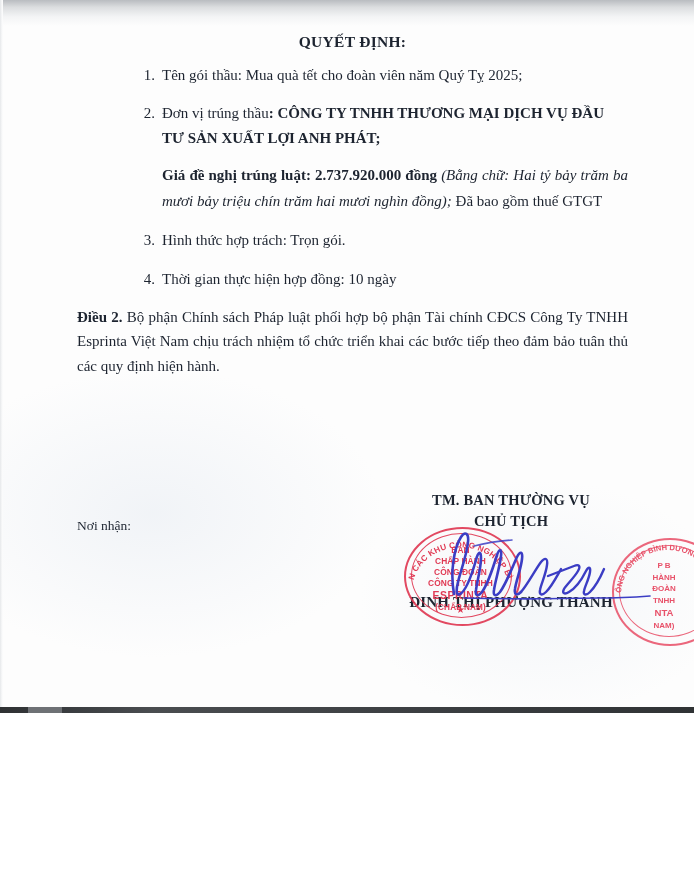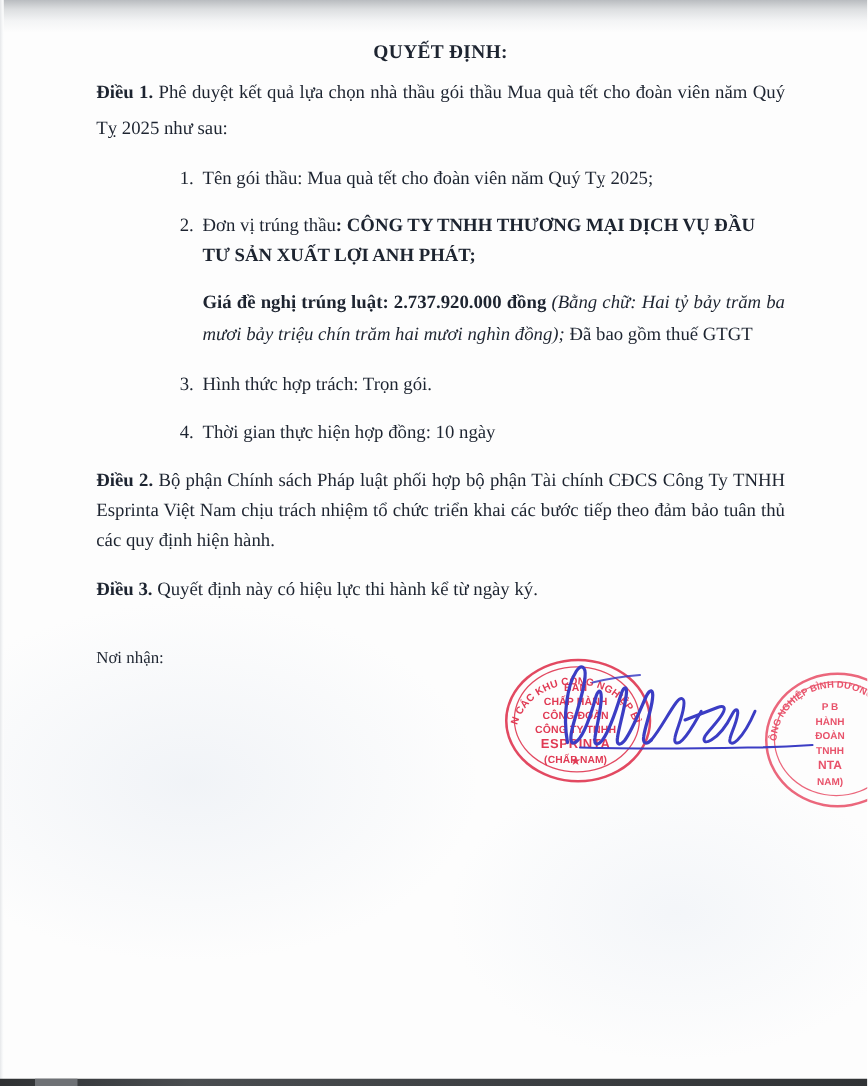--- a/index.html
+++ b/index.html
@@ -7,21 +7,21 @@
     margin: 0;
     padding: 0;
     background: #ffffff;
   }
   body {
     font-family: "Liberation Serif", "DejaVu Serif", serif;
   }
   .page {
     position: relative;
     width: 694px;
-    height: 869px;
+    height: 713px;
     margin: 0;
     overflow: hidden;
     background: #fdfdfd;
     color: #1d2430;
   }
   
   .scan-top-shadow {
     position: absolute;
     top: 0; left: 0;
     width: 694px; height: 26px;
@@ -321,21 +321,20 @@
 <div class="page">
 
   <div class="paper-tint"></div>
   <div class="scan-top-shadow"></div>
   <div class="scan-left-edge"></div>
 
   <div class="content">
 
     <div class="doc-title">QUYẾT ĐỊNH:</div>
 
-    <p class="para indent-first"><span class="lead">Điều 1.</span><span> Phê duyệt kết quả lựa chọn nhà thầu gói thầu Mua quà tết cho đoàn viên năm Quý Tỵ 2025 như sau:</span></p>
 
     <ol class="items">
 
       <li>
         <span class="marker">1.</span><span class="item-label">Tên gói thầu</span><span>: Mua quà tết cho đoàn viên năm Quý Tỵ 2025;</span>
       </li>
 
       <li>
         <span class="marker">2.</span><span class="item-label">Đơn vị trúng thầu</span><span class="strong-name">: CÔNG TY TNHH THƯƠNG MẠI DỊCH VỤ ĐẦU TƯ SẢN XUẤT LỢI ANH PHÁT;</span>
         <div class="price-block"><span class="price-label">Giá đề nghị trúng luật: </span><span class="price-amount">2.737.920.000 đồng</span><span class="price-words"> (Bằng chữ: Hai tỷ bảy trăm ba mươi bảy triệu chín trăm hai mươi nghìn đồng);</span><span> Đã bao gồm thuế GTGT</span></div>
@@ -348,32 +347,36 @@
       <li class="tight">
         <span class="marker">4.</span><span class="item-label">Thời gian thực hiện hợp đồng</span><span>: 10 ngày</span>
       </li>
 
     </ol>
 
     <div class="articles">
 
       <p class="para"><span class="lead">Điều 2.</span><span> Bộ phận Chính sách Pháp luật phối hợp bộ phận Tài chính CĐCS Công Ty TNHH Esprinta Việt Nam chịu trách nhiệm tổ chức triển khai các bước tiếp theo đảm bảo tuân thủ các quy định hiện hành.</span></p>
 
-      <p class="para"><span class="lead">Điều 3.</span><span> Quyết định này có hiệu lực thi hành kể từ ngày ký.</span></p>
 
 
     </div>
   </div>
 
   <div class="sign-area">
 
     <div class="recipients">
       <div class="rcpt-title">Nơi nhận:</div>
     </div>
 
+    <div class="sign-col">
+      <div class="sign-role">TM. BAN THƯỜNG VỤ</div>
+      <div class="sign-role">CHỦ TỊCH</div>
+      <div class="signer-name">ĐINH THỊ PHƯỢNG THANH</div>
+    </div>
 
   </div>
 
   <div class="seal">
     <div class="ring-outer"></div>
     <div class="ring-inner"></div>
     <svg class="arc-text" viewBox="0 0 113 95">
       <defs>
         <path id="sealArcPath" d="M 10,52 A 48,42 0 0 1 103,52"></path>
       </defs>

